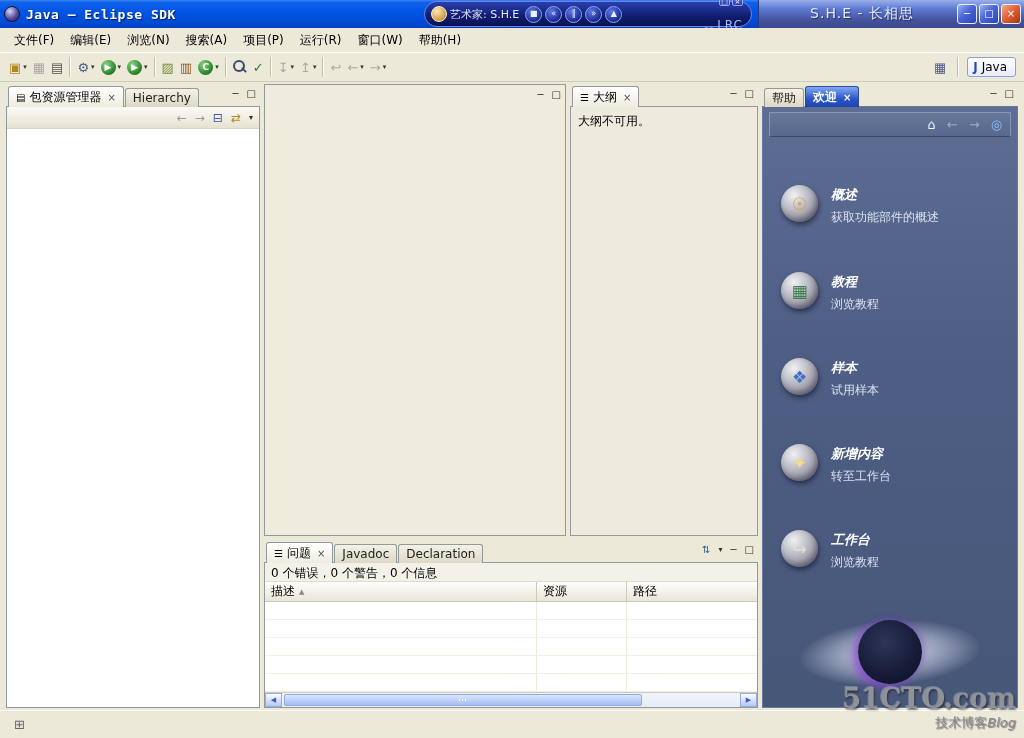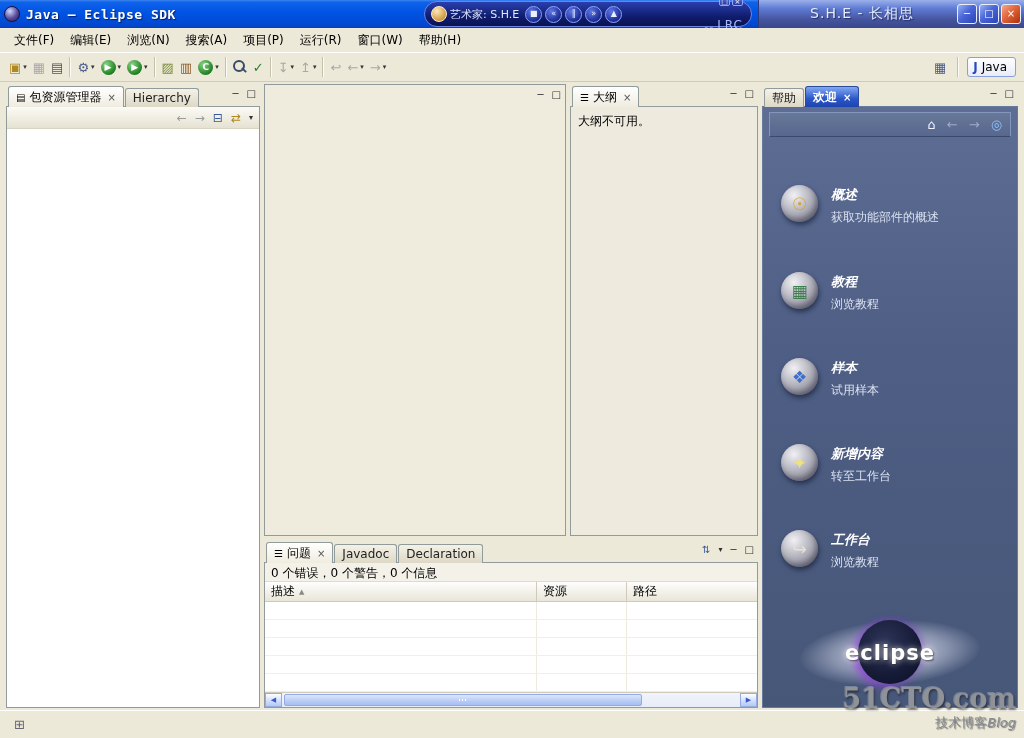--- a/index.html
+++ b/index.html
@@ -459,21 +459,20 @@
           <span class="wsphere">↪</span>
           <span class="wtext">
             <span class="wtitle" style="display:block">工作台</span>
             <span class="wsub" style="display:block">浏览教程</span>
           </span>
         </div>
       </div>
       <div class="wlogo">
         <span class="wglow"></span>
         <span class="logo-ball"></span>
-        <span class="logo-text">eclipse</span>
       </div>
     </div>
   </div>
 
   <div class="statusbar">
     <span class="status-icon">⊞</span>
   </div>
 
   <div class="watermark">
     <div class="wm1">51CTO.com</div>

